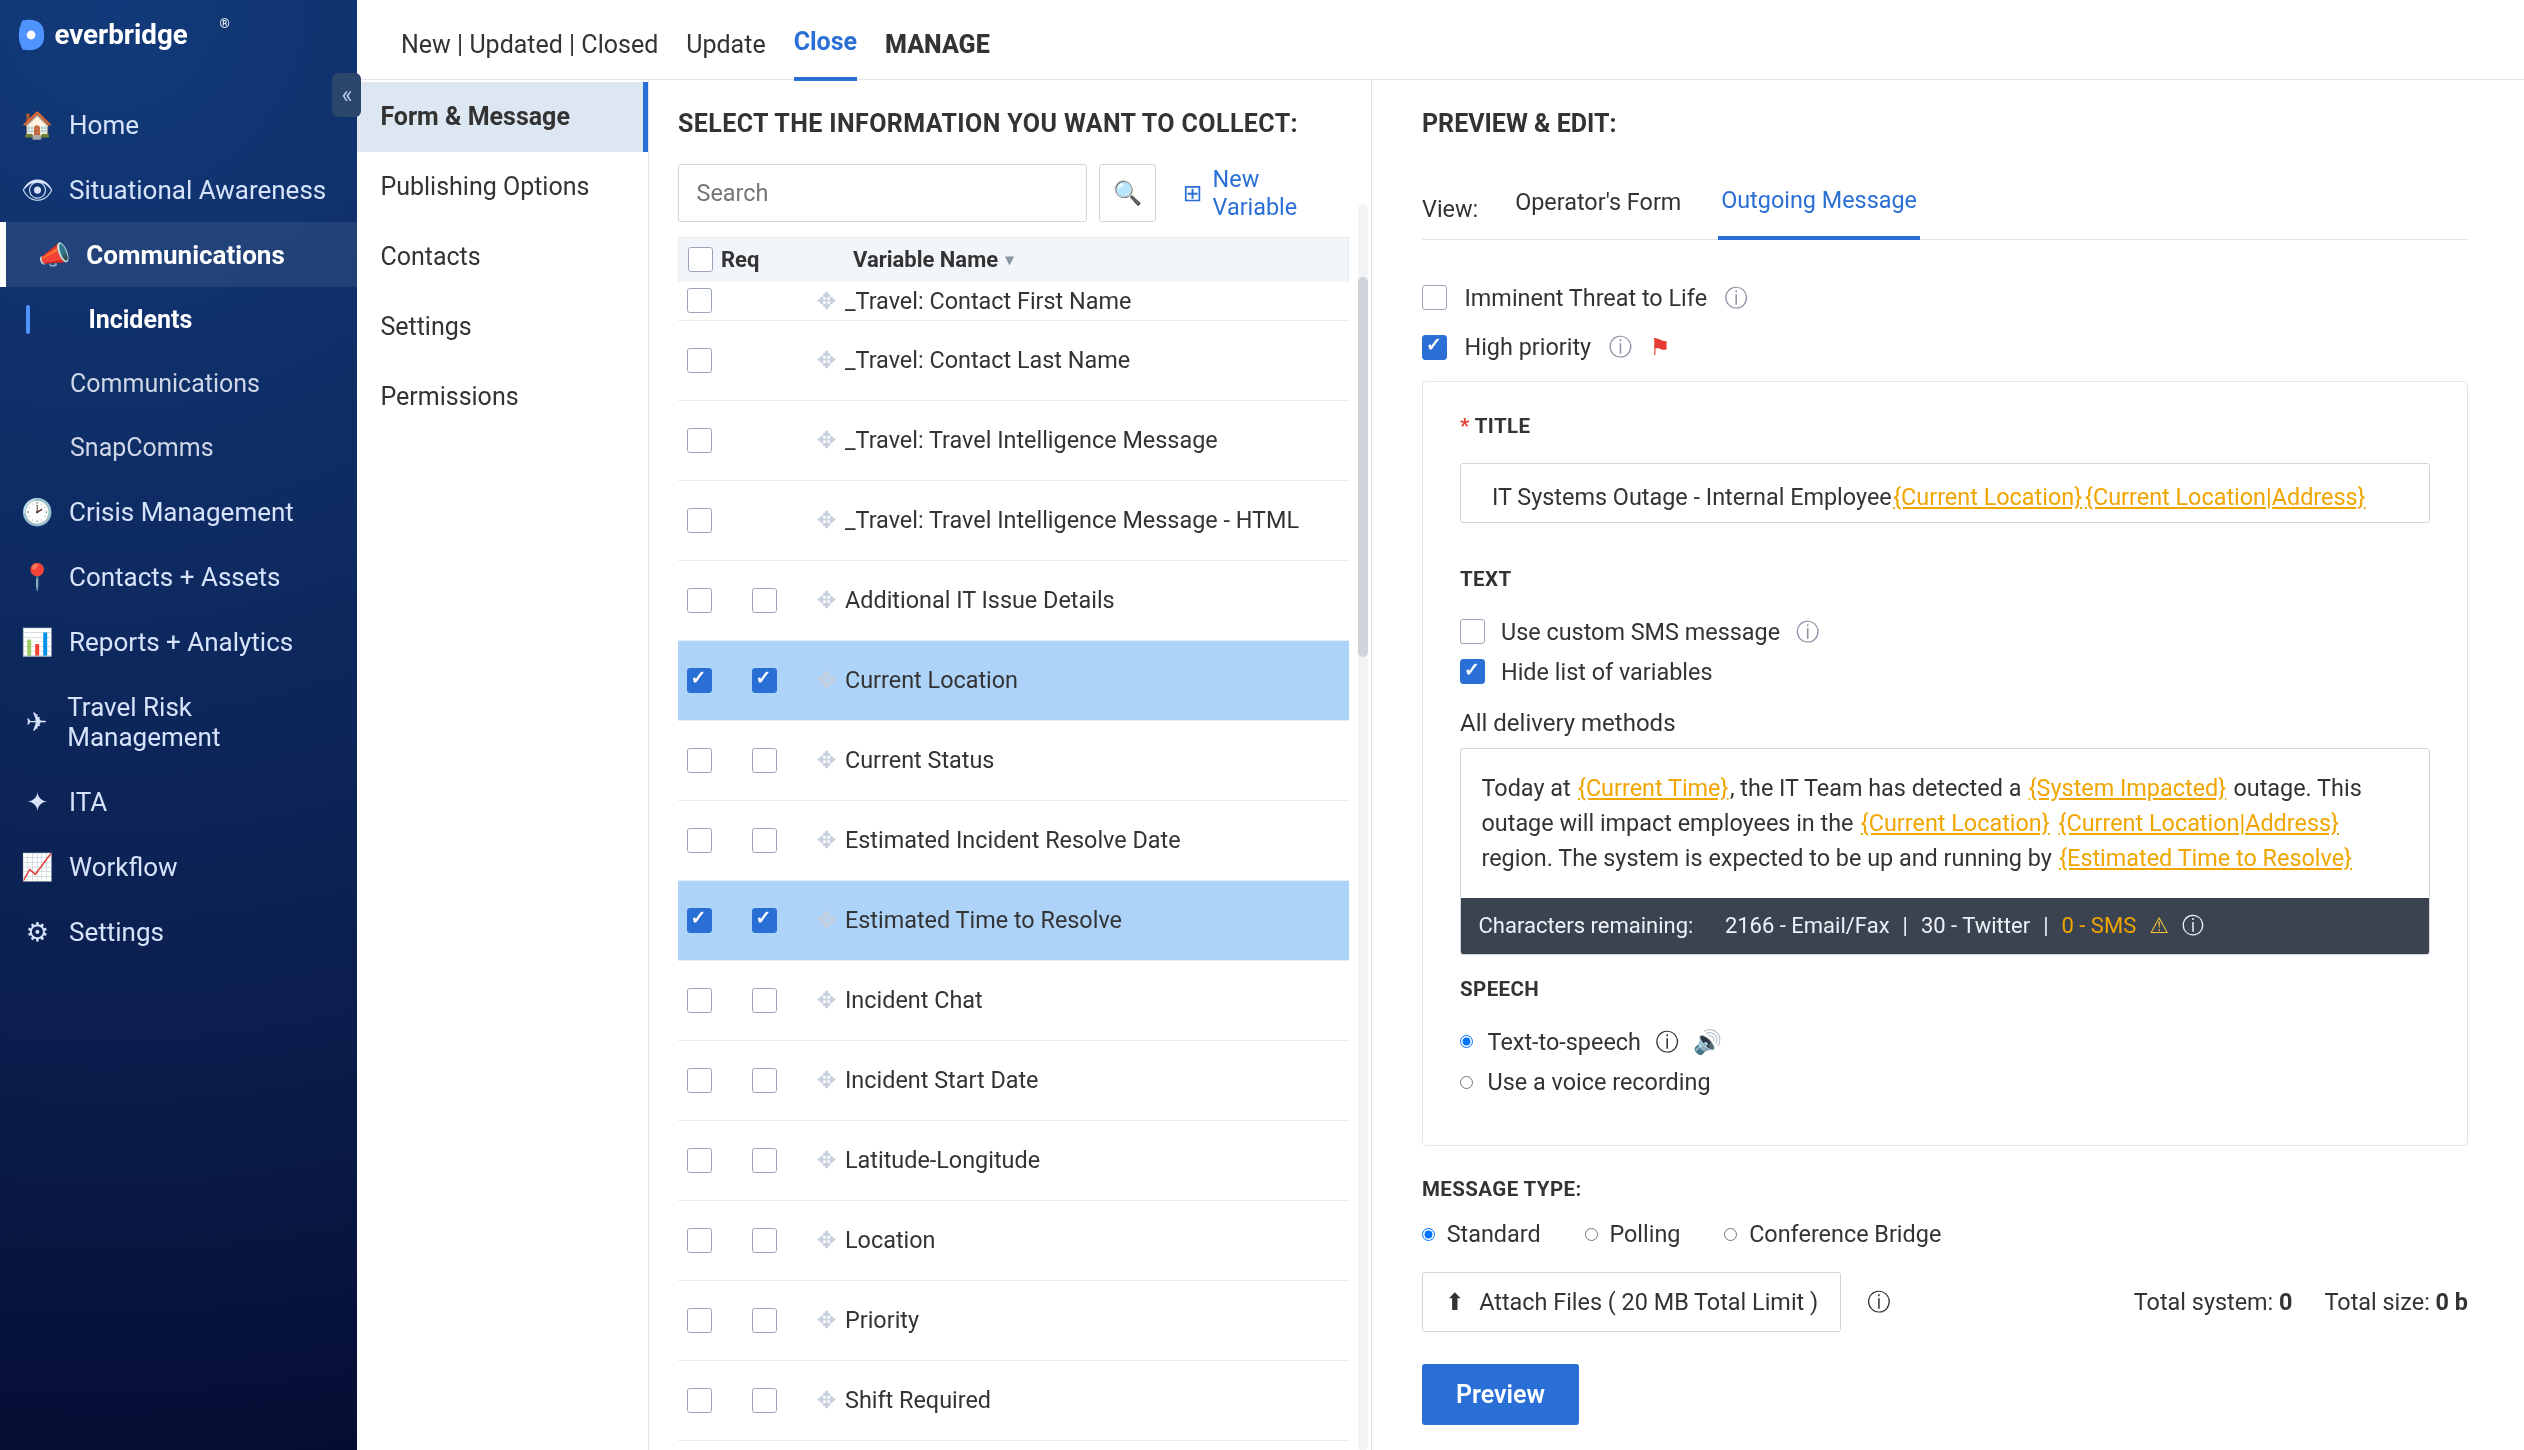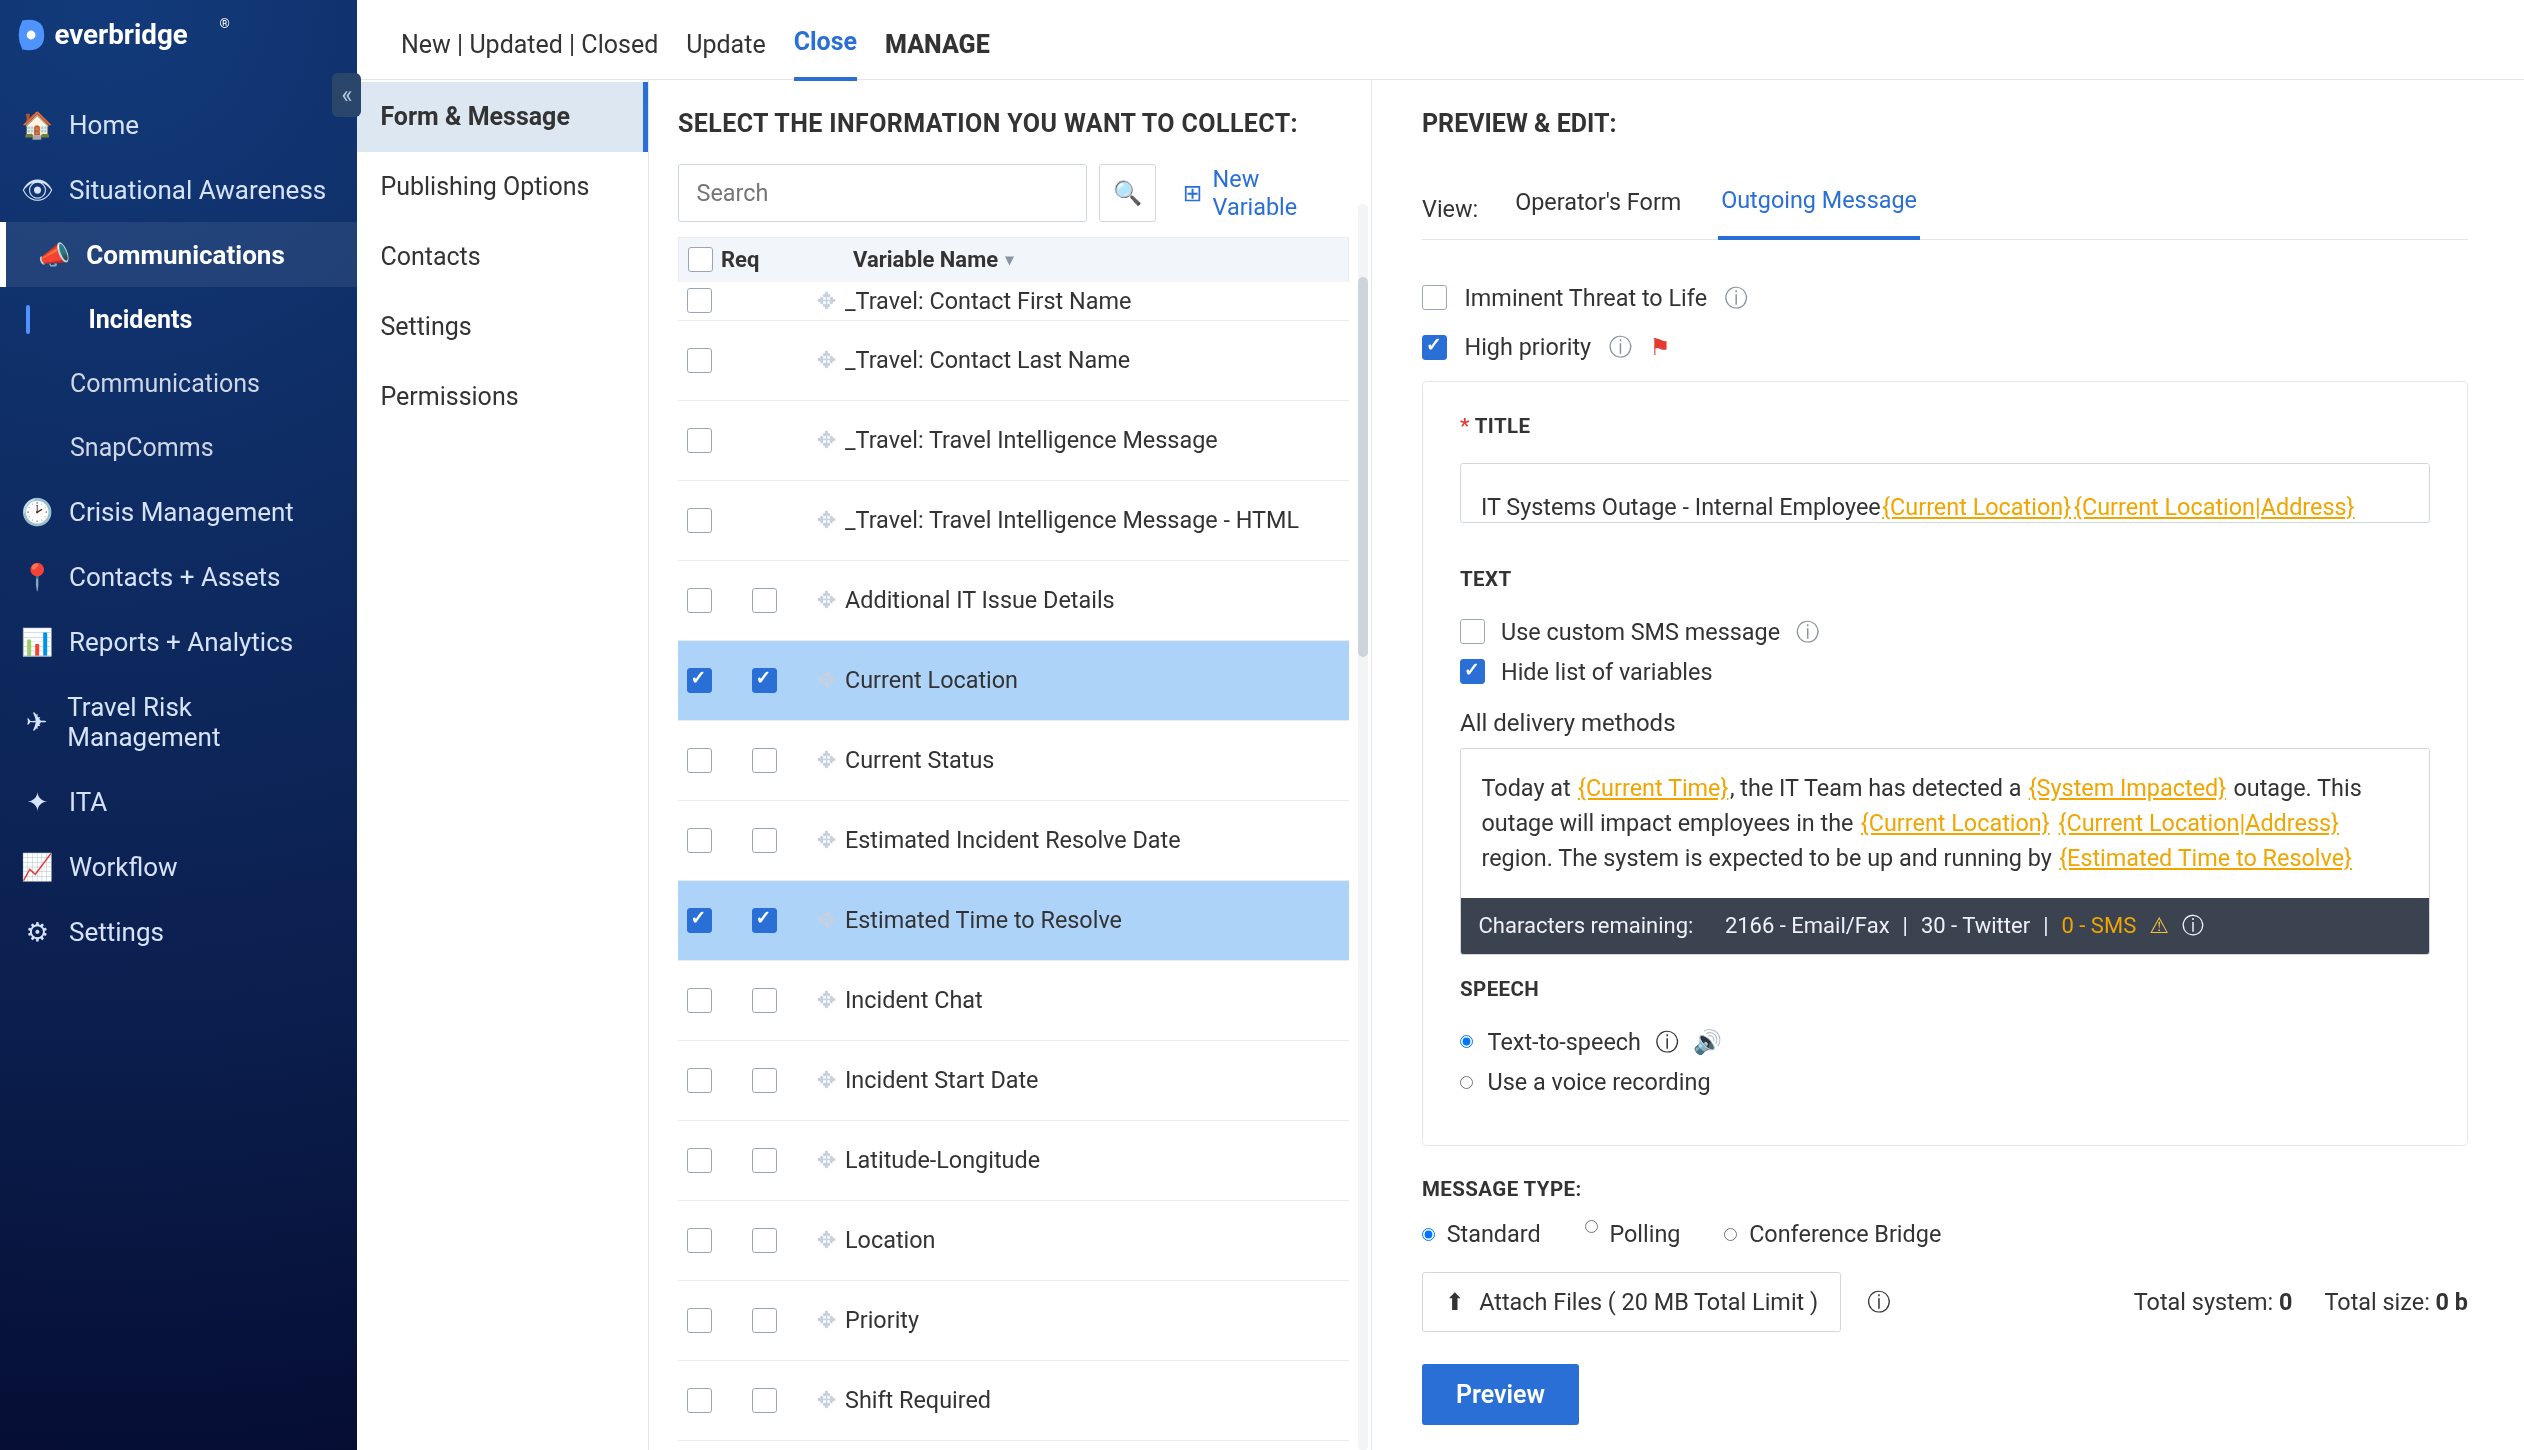--- a/index.html
+++ b/index.html
@@ -70,21 +70,21 @@
 
 .flagrow { display:flex; align-items:center; gap:17.5px; margin-bottom:17.5px; font-size:23.4px;}
 .flagrow .info { color:#8a94a3; }
 .red-flag { color:#e43a2f;}
 
 .card { border:1.5px solid #e2e6ec; border-radius:4.4px; padding:32px 37px 39px 37px; margin-top:14.6px; margin-bottom:31px;}
 .req-star { color:#e43a2f; font-weight:700;}
 .section-label { font-size:20.5px; font-weight:700; letter-spacing:0.4px; margin-bottom:25px;}
 .title-input { width:100%; height:60px; border:1.5px solid #cfd6e0; border-radius:2.9px; padding:0 17.5px; font-size:23.4px; margin-bottom:44px;}
 .title-input-wrap { position:relative; }
-.title-input-wrap .placeholder-tokens { position:absolute; top:14px; left:0; height:60px; display:flex; align-items:center; padding:0 21px; pointer-events:none; font-size:23.4px;}
+.title-input-wrap .placeholder-tokens { position:absolute; top:4px; left:0; height:60px; display:flex; align-items:center; padding:0 32px; pointer-events:none; font-size:23.4px;}
 .token { color:#f0a500; margin:0 1.5px;text-decoration:underline;}
 .subopt { display:flex; align-items:center; gap:16px; font-size:23.4px; margin-bottom:10.2px; }
 .subopt .info { color:#8a94a3;}
 .subhead { font-size:24px; margin:23.4px 0 10.2px 0;}
 .msg-editor { border:1.5px solid #cfd6e0; border-radius:2.9px; overflow:hidden;}
 .msg-editor .body { padding:22px 20.5px; font-size:23.4px; line-height:1.5; min-height:146px;}
 .msg-editor .status { background:#3b4350; color:#eef2f8; padding:13px 17.5px; font-size:22px; display:flex; align-items:center; gap:13px;}
 .msg-editor .status .warn { color:#f2c23a;}
 .msg-editor .status .danger { color:#f0a500;}
 
@@ -440,21 +440,21 @@
           </div>
         </div>
 
         <div class="msgtype">
           <h4>MESSAGE TYPE:</h4>
           <div class="radios" id="mtRadios">
               <label style="display: flex; align-items: center; gap: 11.7px;">
                 <input type="radio" name="mt" checked="" style=""> 
                 <span>Standard</span>
               </label>
-              <label style="display: flex; align-items: flex-start; gap: 11.7px;">
+              <label style="display: flex; align-items: center; gap: 11.7px;">
                 <input type="radio" name="mt" style=""> 
                 <span>Polling</span>
               </label>
               <label style="display: flex; align-items: center; gap: 11.7px;">
                 <input type="radio" name="mt" style=""> 
                 <span>Conference Bridge</span>
               </label>
             </div>
           <div class="attach">
             <div class="btn">

